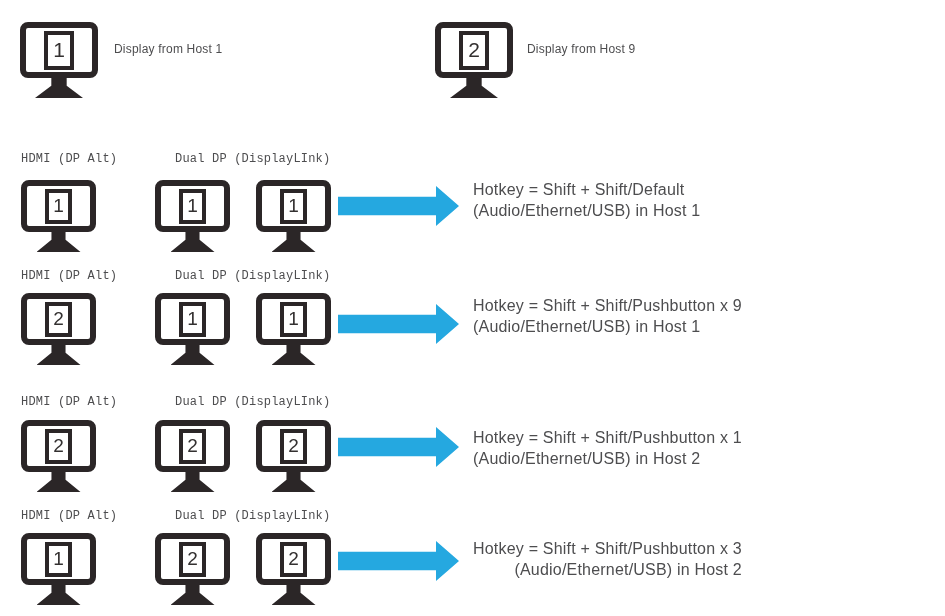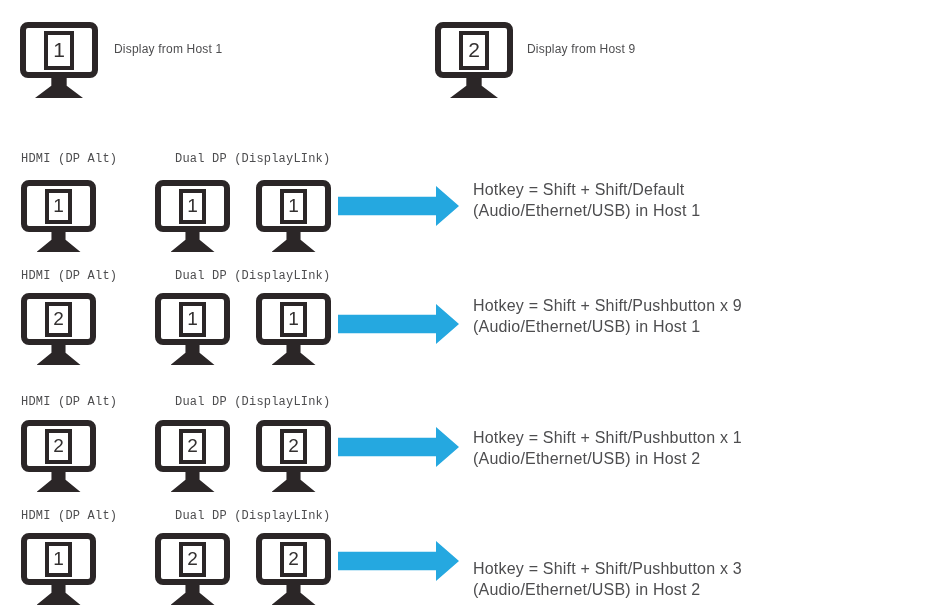--- a/index.html
+++ b/index.html
@@ -196,18 +196,18 @@
     </div>
     <div class="mon-stand"></div>
   </div>
   <div class="monitor row-size" style="left:256px;top:533px;">
     <div class="mon-body">
       <div class="mon-num">2</div>
     </div>
     <div class="mon-stand"></div>
   </div>
   <div class="arrow" style="left:338px;top:541px;"></div>
-  <div class="abs hotkey-text" style="left:473px;top:558px;">
+  <div class="abs hotkey-text" style="left:473px;top:538px;text-align:right;">
     <div>Hotkey = Shift + Shift/Pushbutton x 3</div>
     <div>(Audio/Ethernet/USB) in Host 2</div>
   </div>
 
 </div>
 
 </body></html>

